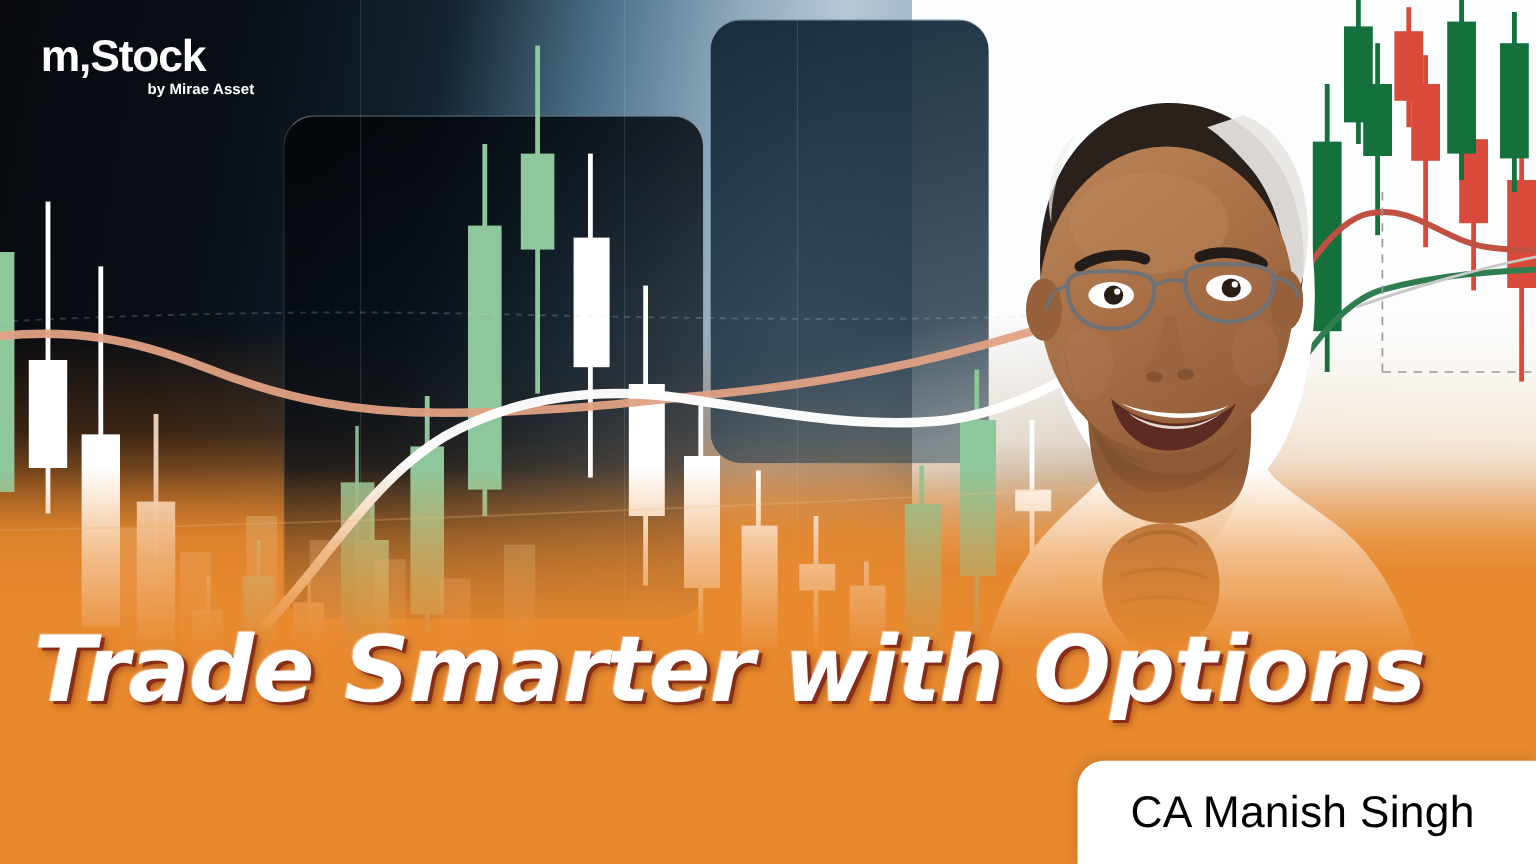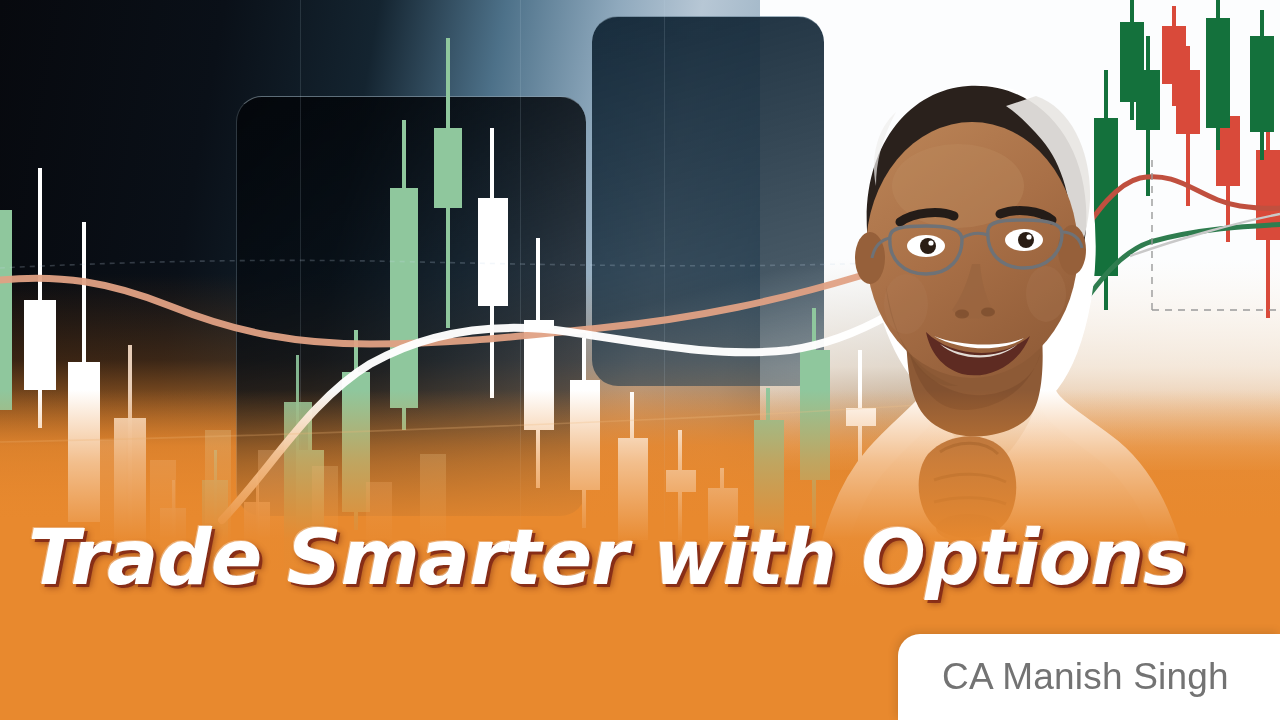--- a/index.html
+++ b/index.html
@@ -103,21 +103,21 @@
 
   
   .name-banner {
     position:absolute; left:898px; top:634px; width:382px; height:86px;
     background:#ffffff;
     border-radius:22px 0 0 0;
     box-shadow:-2px -2px 10px rgba(0,0,0,0.12);
     display:flex; align-items:center; padding-left:44px;
   }
   .name-text {
-    font-size:37px; color:#737373; font-weight:normal;
+    font-size:37px; color:#000000; font-weight:normal;
     letter-spacing:.2px; font-family:"Liberation Sans", sans-serif;
   }
 
   
   .presenter { position:absolute; left:700px; top:36px; width:520px; height:684px; }
 </style>
 </head>
 <body>
 
 <div class="thumb">
@@ -416,20 +416,24 @@
                C 290 506 250 508 232 488 C 216 470 214 436 228 418 Z" fill="#a97047"></path>
       <path d="M 240 416 C 258 404 284 404 298 418" stroke="#8d5a36" stroke-width="3" fill="none"></path>
       <path d="M 234 444 C 256 436 286 436 306 446" stroke="#8d5a36" stroke-width="3" fill="none"></path>
       <path d="M 234 466 C 256 460 286 460 306 468" stroke="#8d5a36" stroke-width="3" fill="none"></path>
       <ellipse cx="268" cy="492" rx="32" ry="14" fill="#96603a" opacity="0.7"></ellipse>
     </g>
   </svg>
 
   <div class="bg-orange-bottom"></div>
 
+  <div class="logo">
+    <div class="logo-main">m,Stock</div>
+    <div class="logo-sub">by Mirae Asset</div>
+  </div>
 
   <div class="headline">Trade Smarter with Options</div>
 
   <div class="name-banner">
     <span class="name-text">CA Manish Singh</span>
   </div>
 
 </div>
 
 </body></html>

